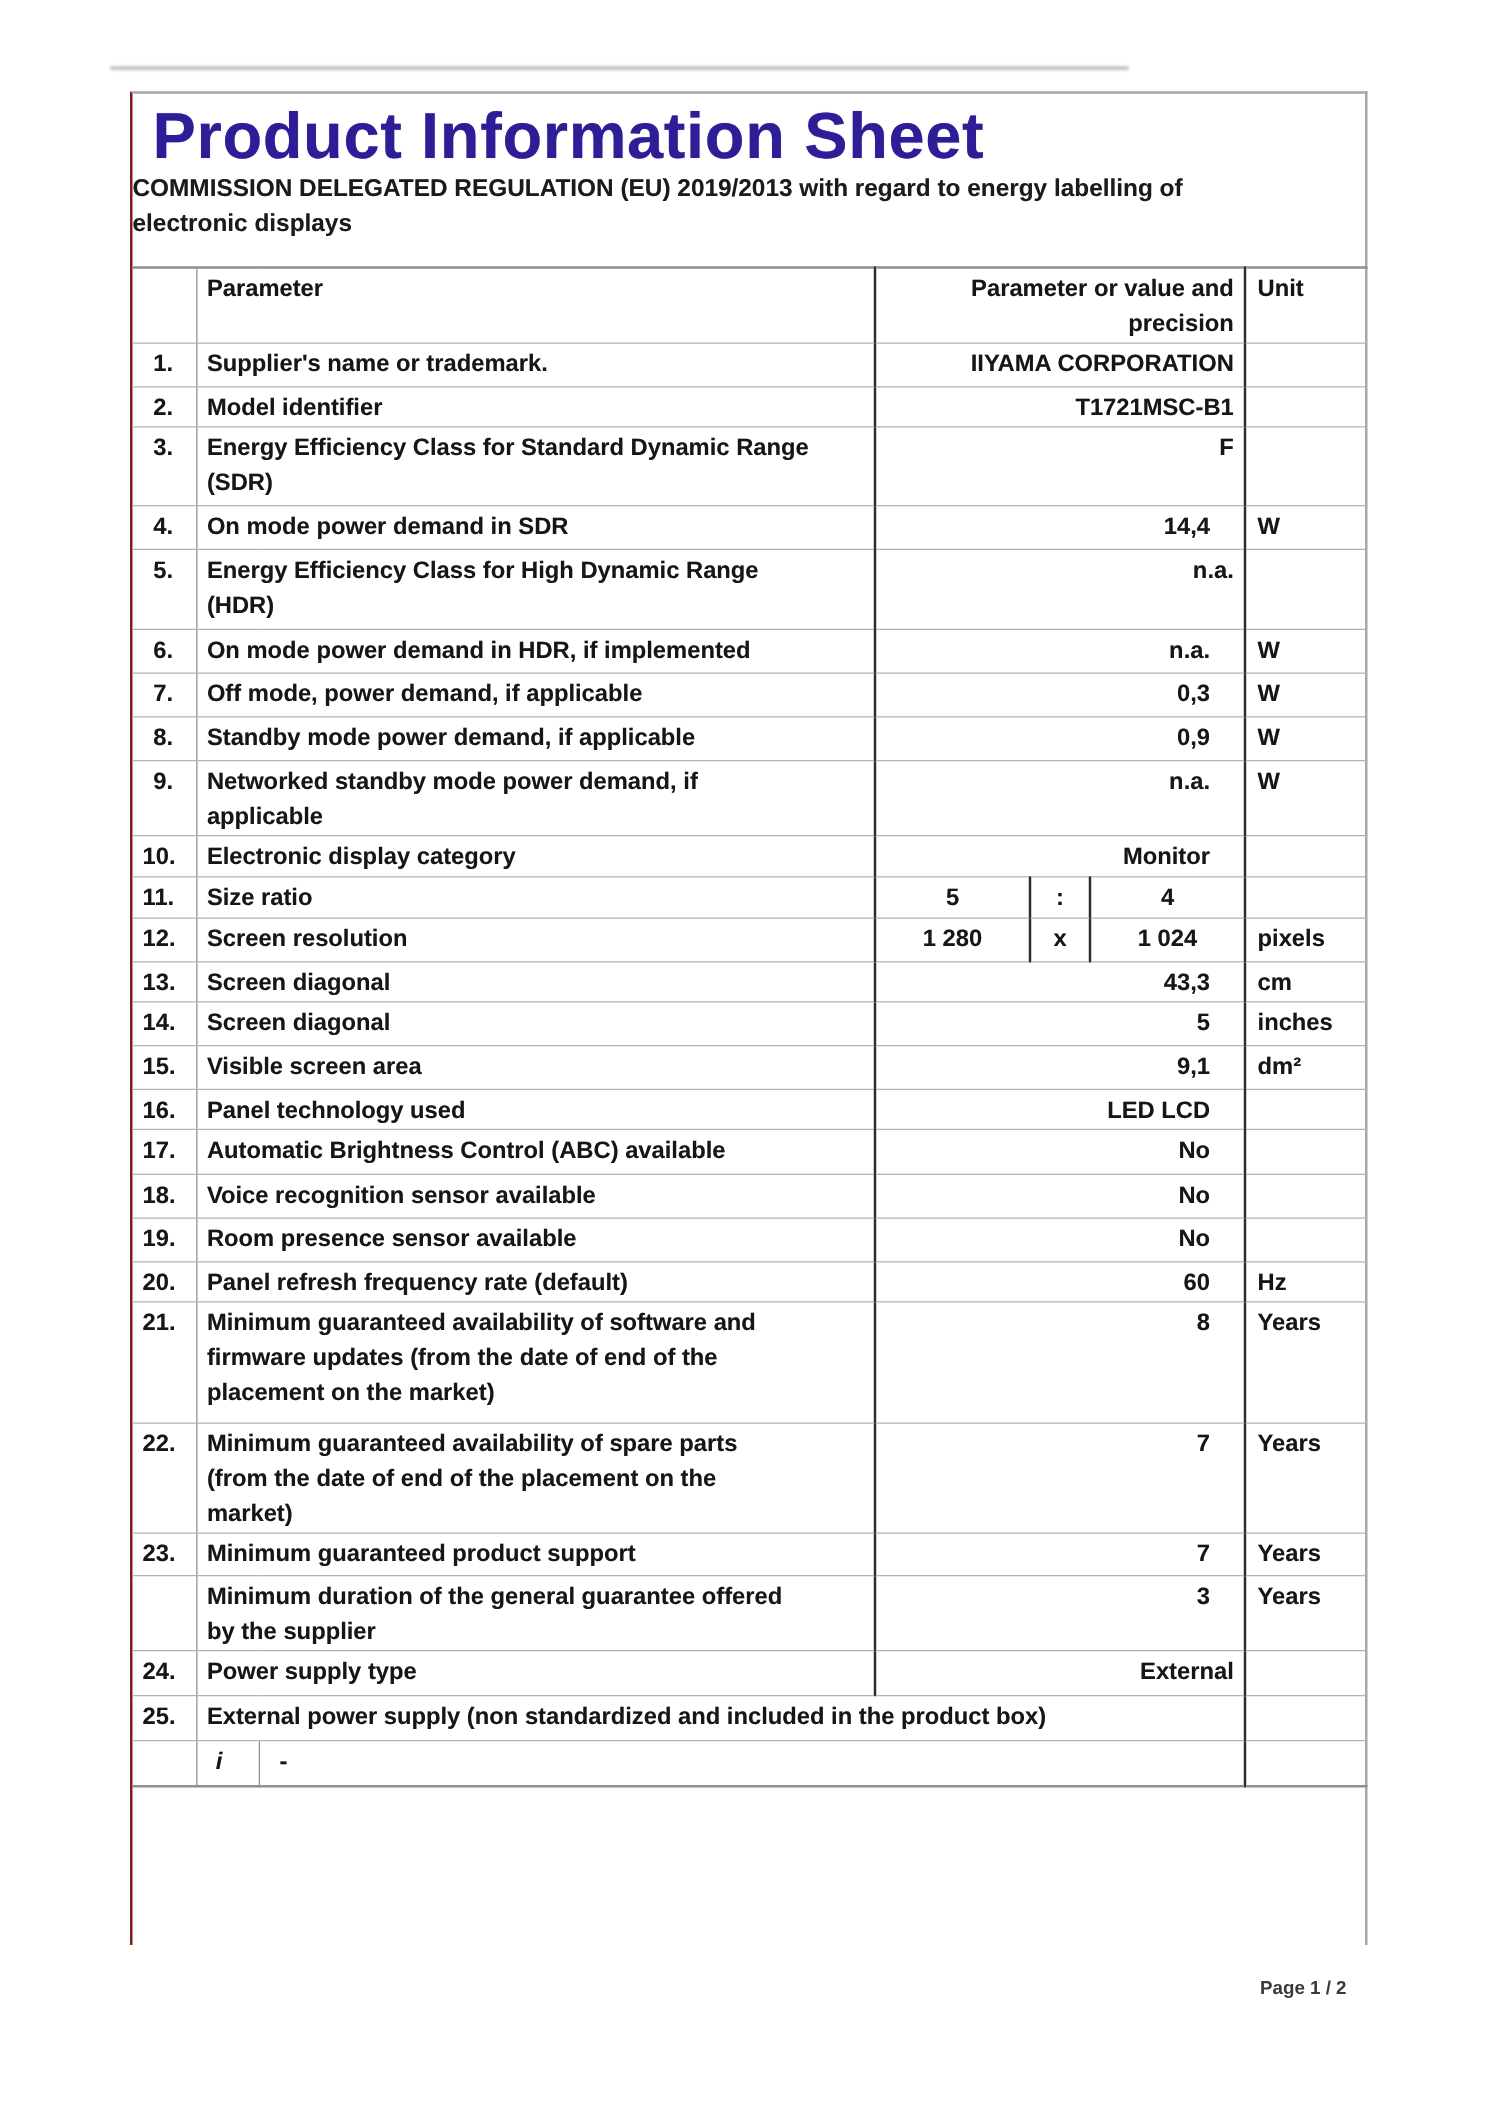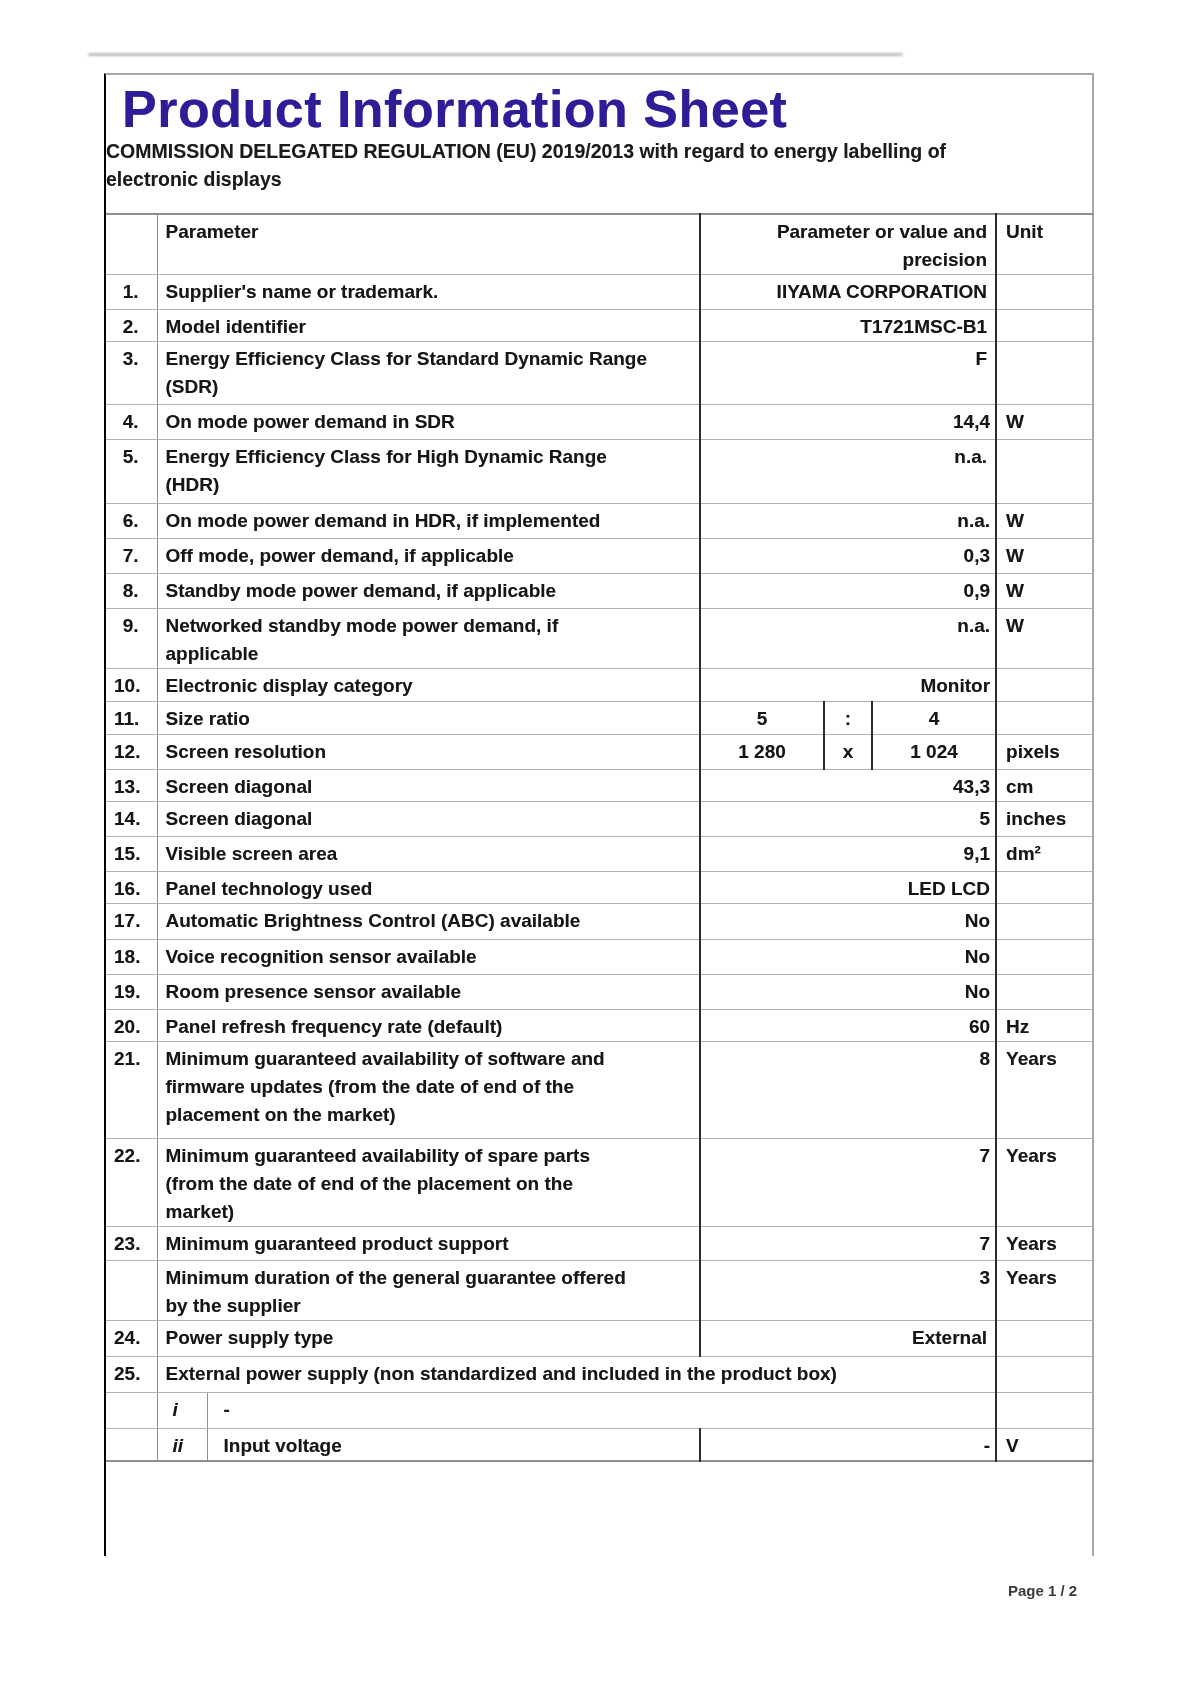--- a/index.html
+++ b/index.html
@@ -3,42 +3,42 @@
 <meta charset="utf-8">
 <style>
   * { box-sizing: border-box; margin: 0; padding: 0; }
   html,body { width:1200px; height:1694px; background:#ffffff;
     font-family:"Liberation Sans","DejaVu Sans",sans-serif; position:relative; }
 
   .scan-artifact { position:absolute; left:88px; top:53px; width:815px; height:3px;
     background:#949494; opacity:.6; filter:blur(1.3px); border-radius:2px; }
 
   .page-box { position:absolute; left:104px; top:73px; width:990px; height:1483px;
-    border-top:2px solid #a6a6a6; border-left:2px solid #000000; border-right:2px solid #a6a6a6; }
+    border-top:2px solid #a6a6a6; border-left:2px solid #7f1d1d; border-right:2px solid #a6a6a6; }
 
   .page-title { position:absolute; left:16px; top:4px; font-size:52px; font-weight:700;
     letter-spacing:.5px; color:#2d1d96; text-shadow:0 0 .6px rgba(45,29,150,.6); }
 
   .subtitle { position:absolute; left:0; top:62px; width:860px; font-size:19.5px;
     font-weight:600; line-height:28px; color:#1b1b1b; white-space:pre-line;
     text-shadow:0 0 .4px rgba(0,0,0,.35); }
 
   .tbl-wrap { position:absolute; left:0; top:138px; }
   table { border-collapse:collapse; table-layout:fixed; width:988px;
     border-top:2px solid #8f8f8f; border-bottom:2px solid #8f8f8f; }
   td,th { vertical-align:top; font-size:19px; font-weight:600; color:#161616;
     line-height:28px; padding:3px 8px 0 8px; overflow:hidden; text-align:left;
     border-bottom:1px solid #b3b3b3; text-shadow:0 0 .4px rgba(0,0,0,.35); }
   th { font-weight:700;margin-left:21px; }
 
   .c-num   { border-right:1px solid #8f8f8f; text-align:right; padding-right:18px; }
   .c-param { border-right:2px solid #2e2e2e; padding-left:8px; padding-right:40px; white-space:pre-line; }
   .c-val   { border-right:2px solid #2e2e2e; white-space:pre-line; }
   .c-val.left  { text-align:right; padding-left:9px; }
-  .c-val.right { text-align:right; padding-right:5px; }
+  .c-val.right { text-align:right; padding-right:27px; }
   .c-v1,.c-vm,.c-v2 { border-right:2px solid #2e2e2e; text-align:center; }
   .c-unit  { padding-left:9px; }
   .c-spanpv{ border-right:2px solid #2e2e2e; padding-left:8px; }
   .c-sub   { border-right:1px solid #8f8f8f; font-style:italic; padding-left:15px; }
   .c-param3{ border-right:2px solid #2e2e2e; padding-left:16px; }
   .c-spani { border-right:2px solid #2e2e2e; padding-left:16px; }
 
   .page-footer { position:absolute; left:1008px; top:1582px; font-size:15px;
     font-weight:600; color:#3a3a3a; }
 </style>
@@ -235,25 +235,18 @@
             <td class="c-num">25.</td>
             <td class="c-spanpv" colspan="5">External power supply (non standardized and included in the product box)</td>
             <td class="c-unit"></td>
           </tr>
           <tr style="height: 36px;">
             <td class="c-num"></td>
             <td class="c-sub">i</td>
             <td class="c-spani" colspan="4">-</td>
             <td class="c-unit"></td>
           </tr>
-          <tr style="height: 32px;">
-            <td class="c-num"></td>
-            <td class="c-sub">ii</td>
-            <td class="c-param3">Input voltage</td>
-            <td class="c-val right" colspan="3">-</td>
-            <td class="c-unit">V</td>
-          </tr>
         </tbody>
     </table>
   </div>
 </div>
 
 <div class="page-footer">Page 1 / 2</div>
 
 </body></html>

